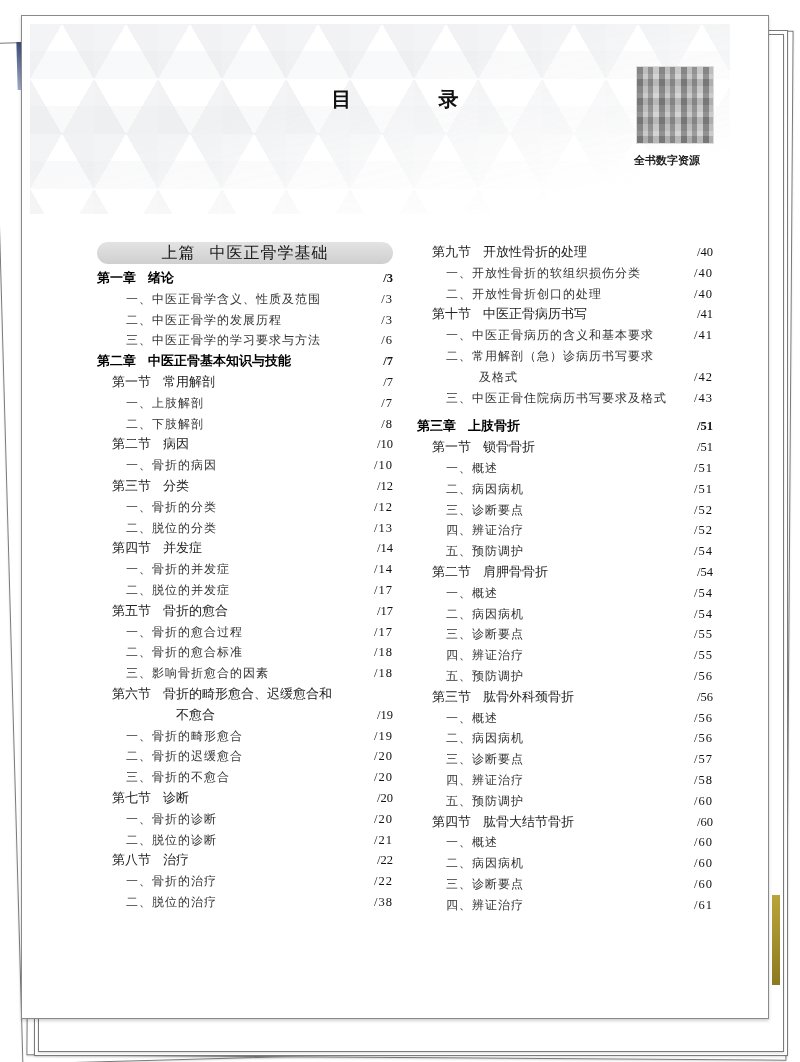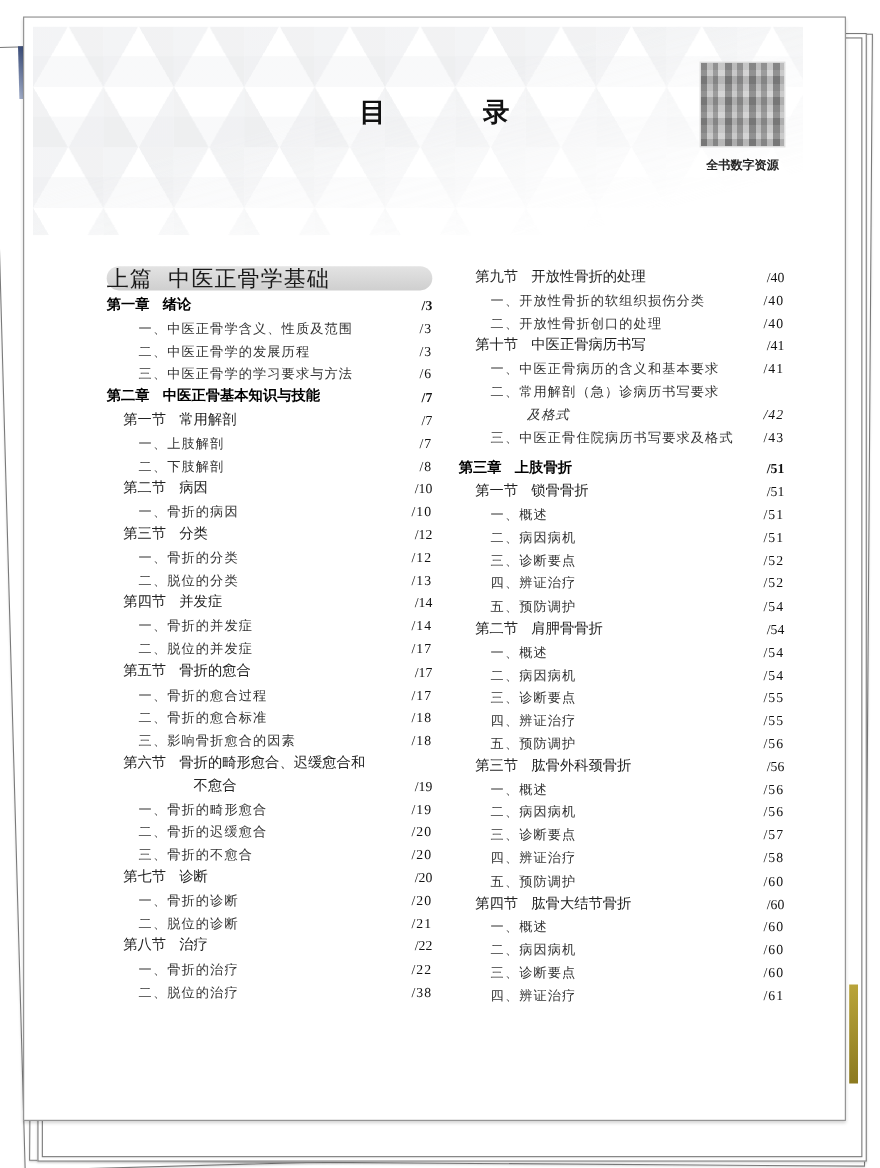--- a/index.html
+++ b/index.html
@@ -25,48 +25,48 @@
       linear-gradient(60deg, rgba(225,227,230,.55) 25%, transparent 25%, transparent 75%, rgba(225,227,230,.55) 75%),
       linear-gradient(120deg, rgba(232,233,236,.6) 25%, transparent 25%, transparent 75%, rgba(232,233,236,.6) 75%),
       linear-gradient(0deg, rgba(240,241,243,.5) 50%, transparent 50%);
     background-size:64px 110px, 64px 110px, 64px 55px;
     -webkit-mask-image:linear-gradient(to right, #000 0%, #000 55%, transparent 85%), linear-gradient(#000 60%, transparent 100%);
     mask-image:linear-gradient(to bottom right, #000 40%, transparent 85%);
     opacity:.85;
   }
   .title {
     position:absolute; left:0; width:746px; top:70px; text-align:center;
-    font-family:"DejaVu Sans", sans-serif; font-size:24px; font-weight:bold; letter-spacing:40px; padding-left:40px; box-sizing:border-box; color:#111;
+    font-family:"DejaVu Sans", sans-serif; font-size:20px; font-weight:bold; letter-spacing:40px; padding-left:40px; box-sizing:border-box; color:#111;
   }
-  .qr-wrap { position:absolute; left:612px; top:40px; width:82px; text-align:center; }
+  .qr-wrap { position:absolute; left:612px; top:50px; width:82px; }
   .qr {
     width:76px; height:76px; margin:0 auto; border:1px solid #ddd;
     background:
       repeating-linear-gradient(90deg, rgba(80,80,80,.55) 0 6px, rgba(180,180,180,.5) 6px 11px, rgba(110,110,110,.6) 11px 16px, rgba(200,200,200,.5) 16px 22px),
       repeating-linear-gradient(0deg, rgba(60,60,60,.45) 0 7px, rgba(190,190,190,.45) 7px 12px, rgba(120,120,120,.4) 12px 19px);
     filter:blur(.4px);
   }
   .qr-caption { font-family:"DejaVu Sans", sans-serif; font-size:11px; font-weight:bold; color:#222; margin-top:9px; }
 
   .col { position:absolute; top:226px; width:296px; }
   .col.left { left:75px; }
   .col.right { left:395px; top:226px; }
 
   .pill {
     height:22px; line-height:22px; border-radius:11px; background:linear-gradient(#e3e3e3,#cfcfcf);
-    text-align:left; font-size:20px; color:#1a1a1a; margin:0 0 4px 0; letter-spacing:1px;
+    text-align:center; font-size:16px; color:#1a1a1a; margin:0 0 4px 0; letter-spacing:1px;
   }
   .pill .gap { display:inline-block; width:14px; }
   .row { position:relative; height:20.8px; line-height:20.8px; font-size:12.5px; white-space:nowrap; }
   .row .page-no { position:absolute; right:0; top:0; font-family:"Liberation Serif", serif; font-size:12.5px; color:#111; }
   .row.chapter { font-family:"DejaVu Sans", sans-serif; font-weight:bold; font-size:13px; color:#000; padding-left:0; }
   .row.section { padding-left:15px; font-size:13px; color:#222; }
   .row.item { padding-left:29px; font-size:12px; color:#333; letter-spacing:1px; }
   .row.cont { padding-left:79px; }
-  .row.item.cont { padding-left:62px;font-style:italic; }
+  .row.item.cont { padding-left:62px; }
   .gap2 { display:inline-block; width:12px; }
   .spacer { height:8px; }
 </style>
 </head>
 <body>
 
 <div class="sheet s1"></div>
 <div class="accent-navy"></div>
 <div class="sheet s2"></div>
 <div class="sheet s3"></div>

